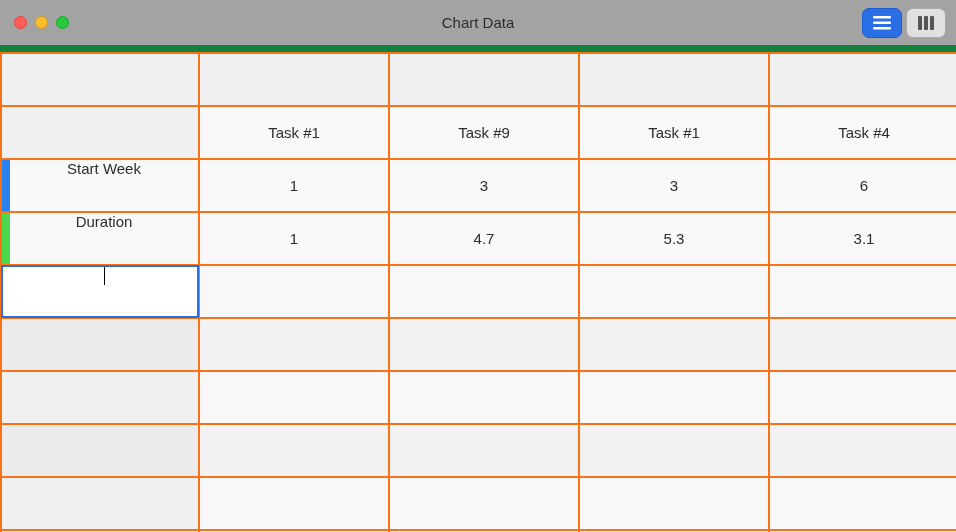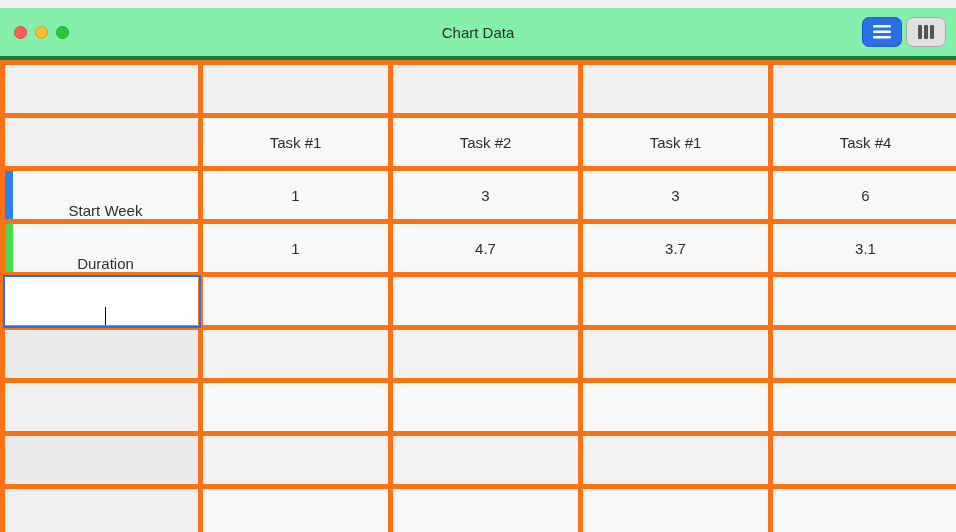--- a/index.html
+++ b/index.html
@@ -8,27 +8,26 @@
       width: 956px;
       height: 532px;
       background: #f0f0f0;
       font-family: -apple-system, BlinkMacSystemFont, "SF Pro Text", "Helvetica Neue", sans-serif;
       overflow: hidden;
     }
 
     
     .title-bar {
       height: 52px;
-      background: #86efac;
+      background: #a3a3a3;
       display: flex;
       align-items: center;
       justify-content: center;
       position: relative;
-      border-bottom: 4px solid #15803d;
-      margin-top: 8px;
+      border-bottom: 7px solid #15803d;
     }
 
     .traffic-lights {
       position: absolute;
       left: 14px;
       display: flex;
       gap: 8px;
       align-items: center;
     }
 
@@ -87,21 +86,21 @@
       width: 100%;
       border-collapse: collapse;
       table-layout: fixed;
     }
 
     
     col.col-label { width: 198px; }
     col.col-task { width: 190px; }
 
     td, th {
-      border: 5px solid #f97316;
+      border: 2px solid #f97316;
       height: 53px;
       text-align: center;
       vertical-align: middle;
       font-size: 15px;
       color: #2d2d2d;
       background: #f8f8f8;
     }
 
     
     tr.header-spacer td {
@@ -131,21 +130,21 @@
       background: #f8f8f8;
     }
 
     td.label-cell {
       padding: 0;
     }
 
     
     td.label-cell .inner {
       display: flex;
-      align-items: flex-end;
+      align-items: flex-start;
       height: 100%;
       width: 100%;
     }
 
     td.label-cell .swatch {
       width: 8px;
       height: 100%;
       flex-shrink: 0;
     }
 
@@ -238,21 +237,21 @@
         <td></td>
         <td></td>
         <td></td>
         <td></td>
         <td></td>
       </tr>
 
       <tr class="col-headers">
         <td></td>
         <td>Task #1</td>
-        <td>Task #2</td>
+        <td>Task #9</td>
         <td>Task #1</td>
         <td>Task #4</td>
       </tr>
 
       <tr class="data-row">
         <td class="label-cell">
           <div class="inner">
             <div class="swatch" style="background:#2b80f0;"></div>
             <span class="lbl">Start Week</span>
           </div>
@@ -265,21 +264,21 @@
 
       <tr class="data-row">
         <td class="label-cell">
           <div class="inner">
             <div class="swatch" style="background:#4cd84c;"></div>
             <span class="lbl">Duration</span>
           </div>
         </td>
         <td class="value-cell">1</td>
         <td class="value-cell">4.7</td>
-        <td class="value-cell">3.7</td>
+        <td class="value-cell">5.3</td>
         <td class="value-cell">3.1</td>
       </tr>
 
       <tr class="data-row">
         <td class="label-cell editing-cell">
           <div class="inner">
             <div class="swatch" style="background:transparent;"></div>
             <span class="lbl"><span class="cursor"></span></span>
           </div>
         </td>

